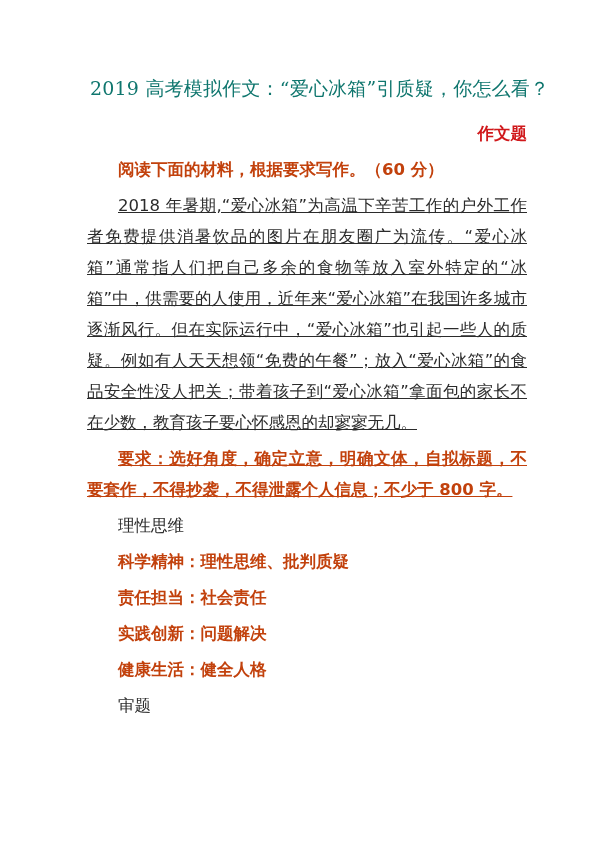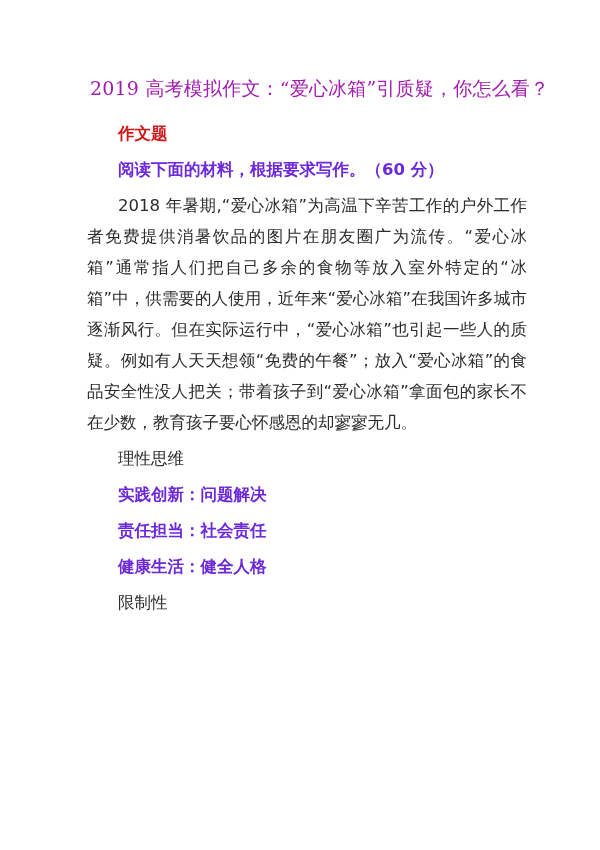--- a/index.html
+++ b/index.html
@@ -14,52 +14,55 @@
     position: relative;
     color: #2b2b2b;
     font-family: "DejaVu Sans", "Liberation Sans", sans-serif;
   }
   .title {
     position: absolute;
     left: 90px;
     top: 76px;
     font-family: "DejaVu Serif", "Liberation Serif", serif;
     font-size: 19px;
-    color: #a21caf;
+    color: #0f766e;
     white-space: nowrap;
     letter-spacing: 0.2px;
   }
   .doc {
     position: absolute;
     left: 87px;
     top: 118px;
     width: 440px;
     font-size: 16.5px;
     line-height: 31px;
   }
   .doc p {
     margin: 0 0 0 0;
   }
   .indent {
     text-indent: 31px;
+    text-decoration: underline;
   }
-  .bold { font-weight: bold; color: #6d28d9; }
+  .bold { font-weight: bold; color: #c2410c; }
   .red { color: #d0181b; font-weight: bold; }
-  .heading-red { padding-left: 31px; }
+  .heading-red { padding-left: 31px; text-align: right; }
   .sub { padding-left: 31px; }
   .gap { margin-top: 5px !important; }
   .justify { text-align: justify; }
 </style>
 </head>
 <body>
 
 <div class="title">2019 高考模拟作文：“爱心冰箱”引质疑，你怎么看？</div>
 
 <div class="doc">
   <p class="red heading-red">作文题</p>
   <p class="bold sub gap">阅读下面的材料，根据要求写作。（60 分）</p>
   <p class="indent justify gap">2018 年暑期,“爱心冰箱”为高温下辛苦工作的户外工作者免费提供消暑饮品的图片在朋友圈广为流传。“爱心冰箱”通常指人们把自己多余的食物等放入室外特定的“冰箱”中，供需要的人使用，近年来“爱心冰箱”在我国许多城市逐渐风行。但在实际运行中，“爱心冰箱”也引起一些人的质疑。例如有人天天想领“免费的午餐”；放入“爱心冰箱”的食品安全性没人把关；带着孩子到“爱心冰箱”拿面包的家长不在少数，教育孩子要心怀感恩的却寥寥无几。</p>
+  <p class="bold indent justify gap">要求：选好角度，确定立意，明确文体，自拟标题，不要套作，不得抄袭，不得泄露个人信息；不少于 800 字。</p>
   <p class="sub gap">理性思维</p>
+  <p class="bold sub gap">科学精神：理性思维、批判质疑</p>
+  <p class="bold sub gap">责任担当：社会责任</p>
   <p class="bold sub gap">实践创新：问题解决</p>
-  <p class="bold sub gap">责任担当：社会责任</p>
   <p class="bold sub gap">健康生活：健全人格</p>
-  <p class="sub gap">限制性</p>
+  <p class="sub gap">审题</p>
 </div>
 
 </body></html>

